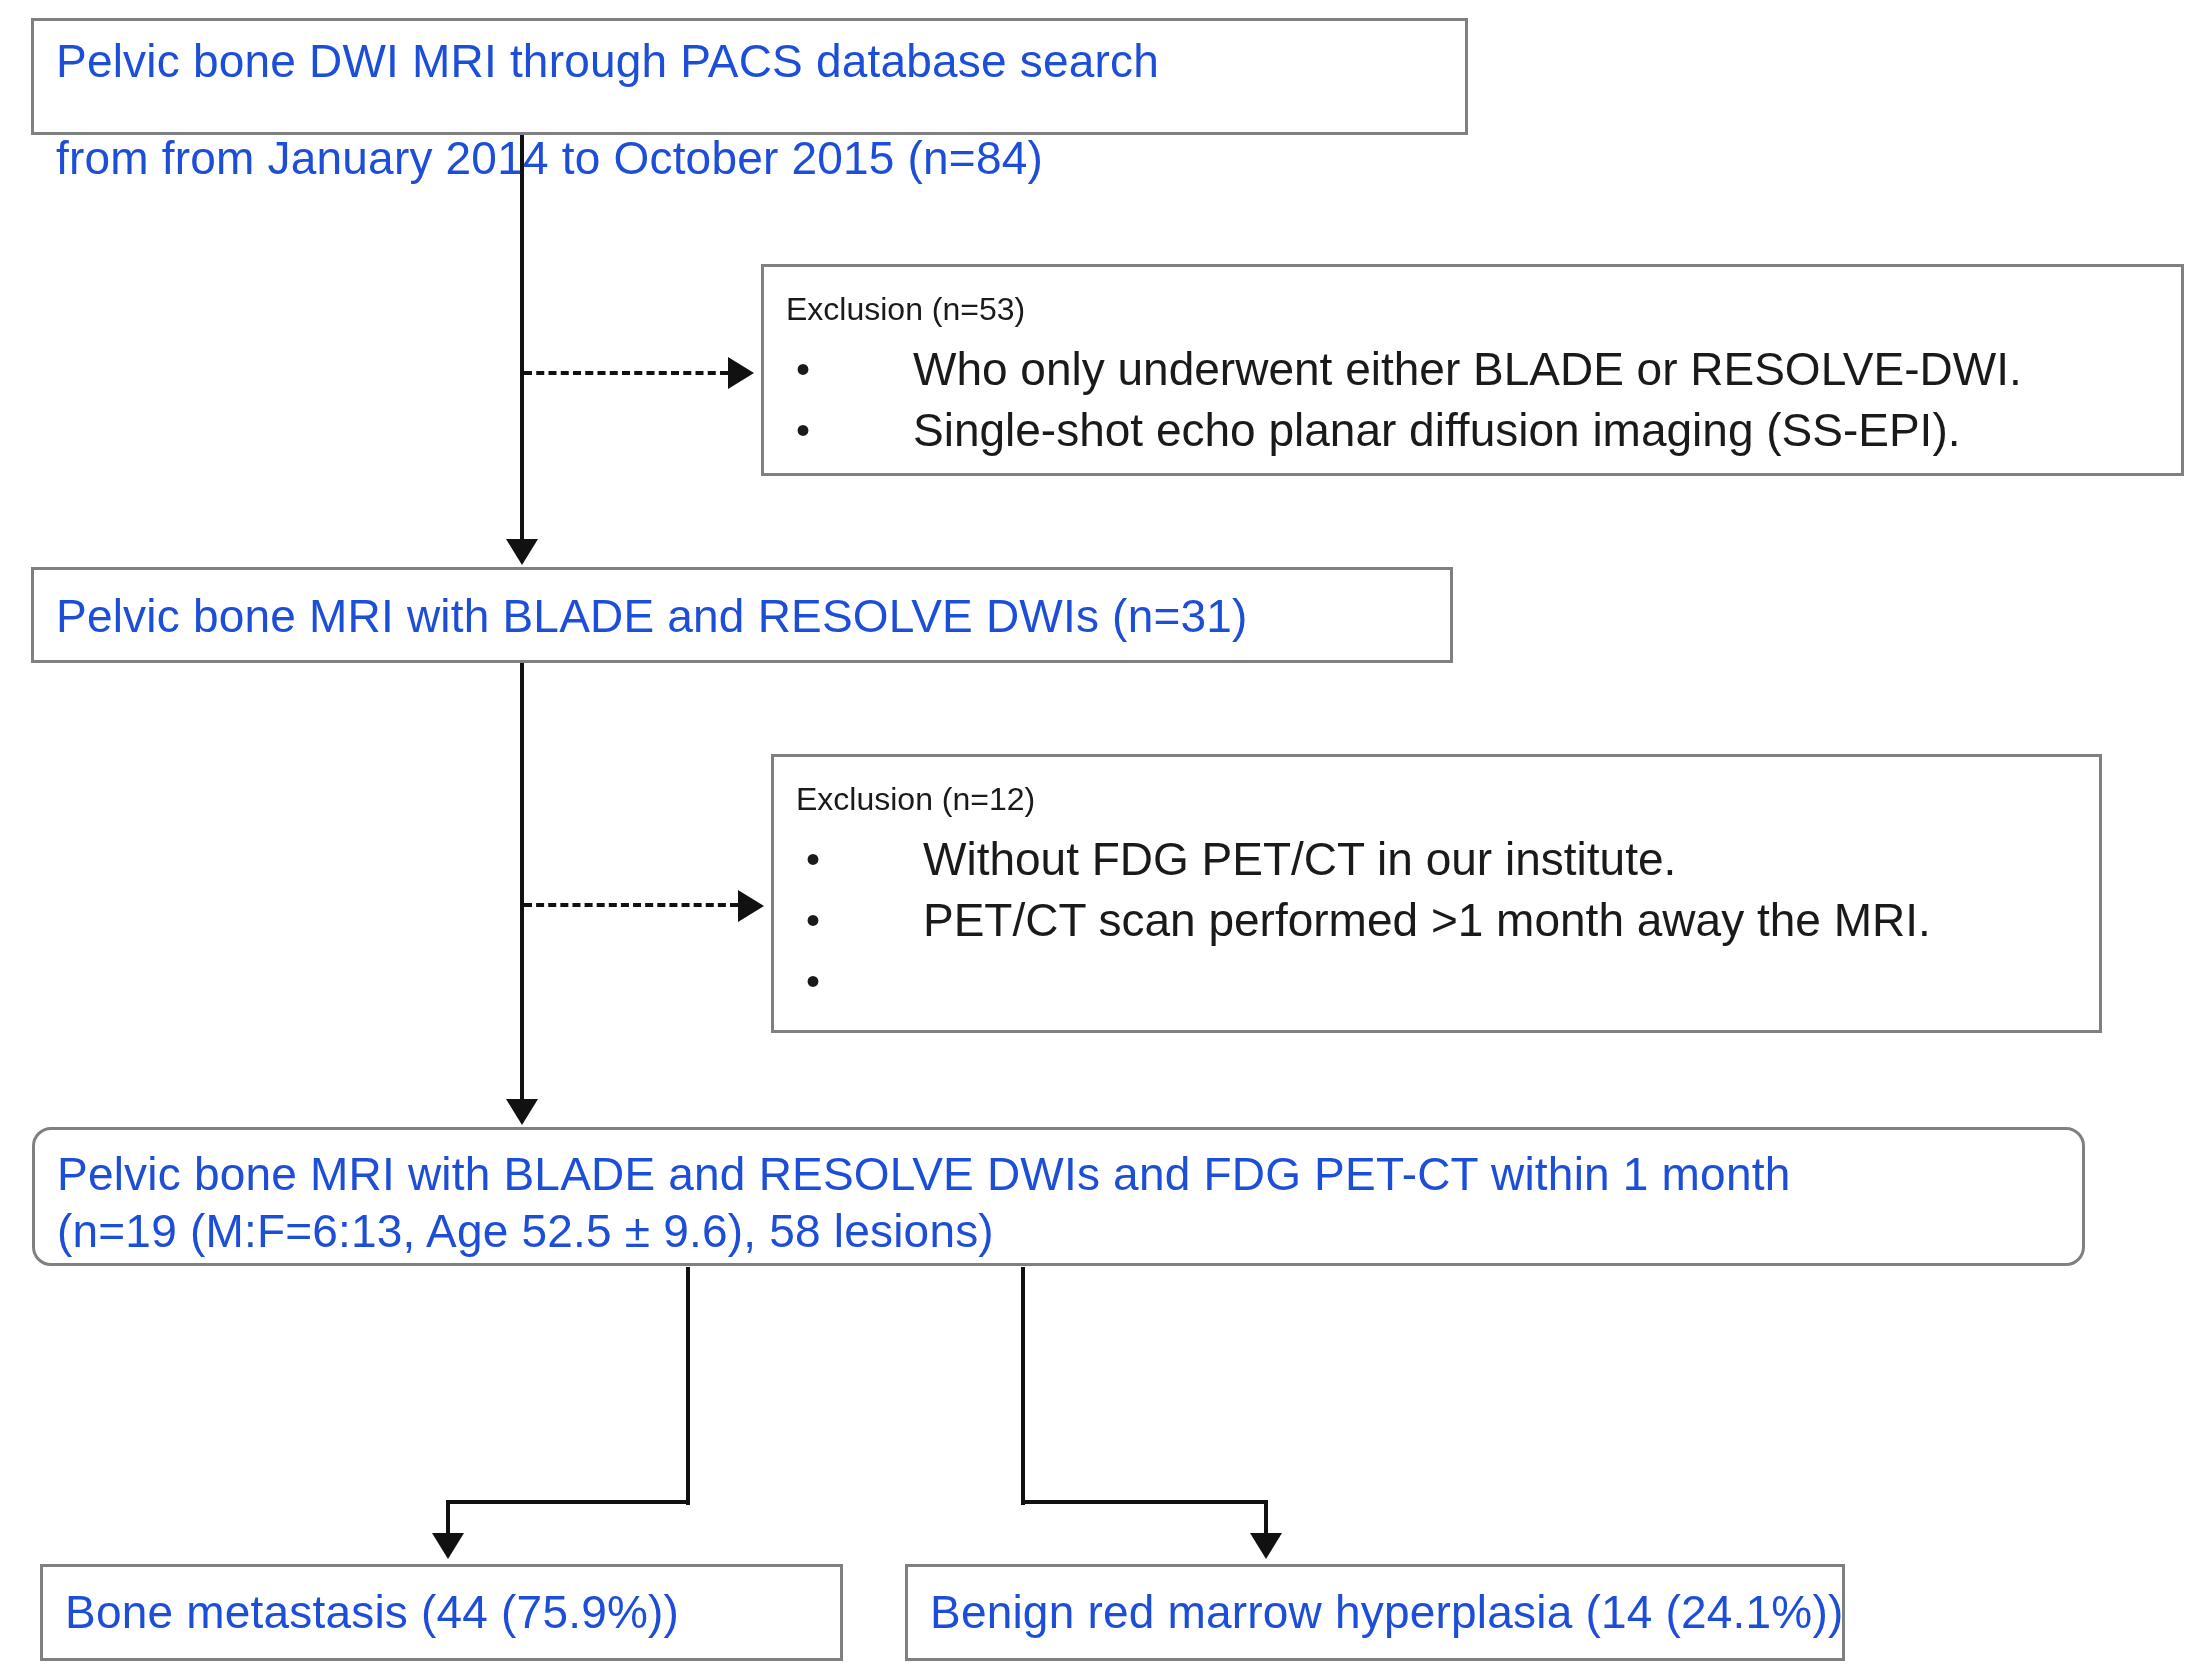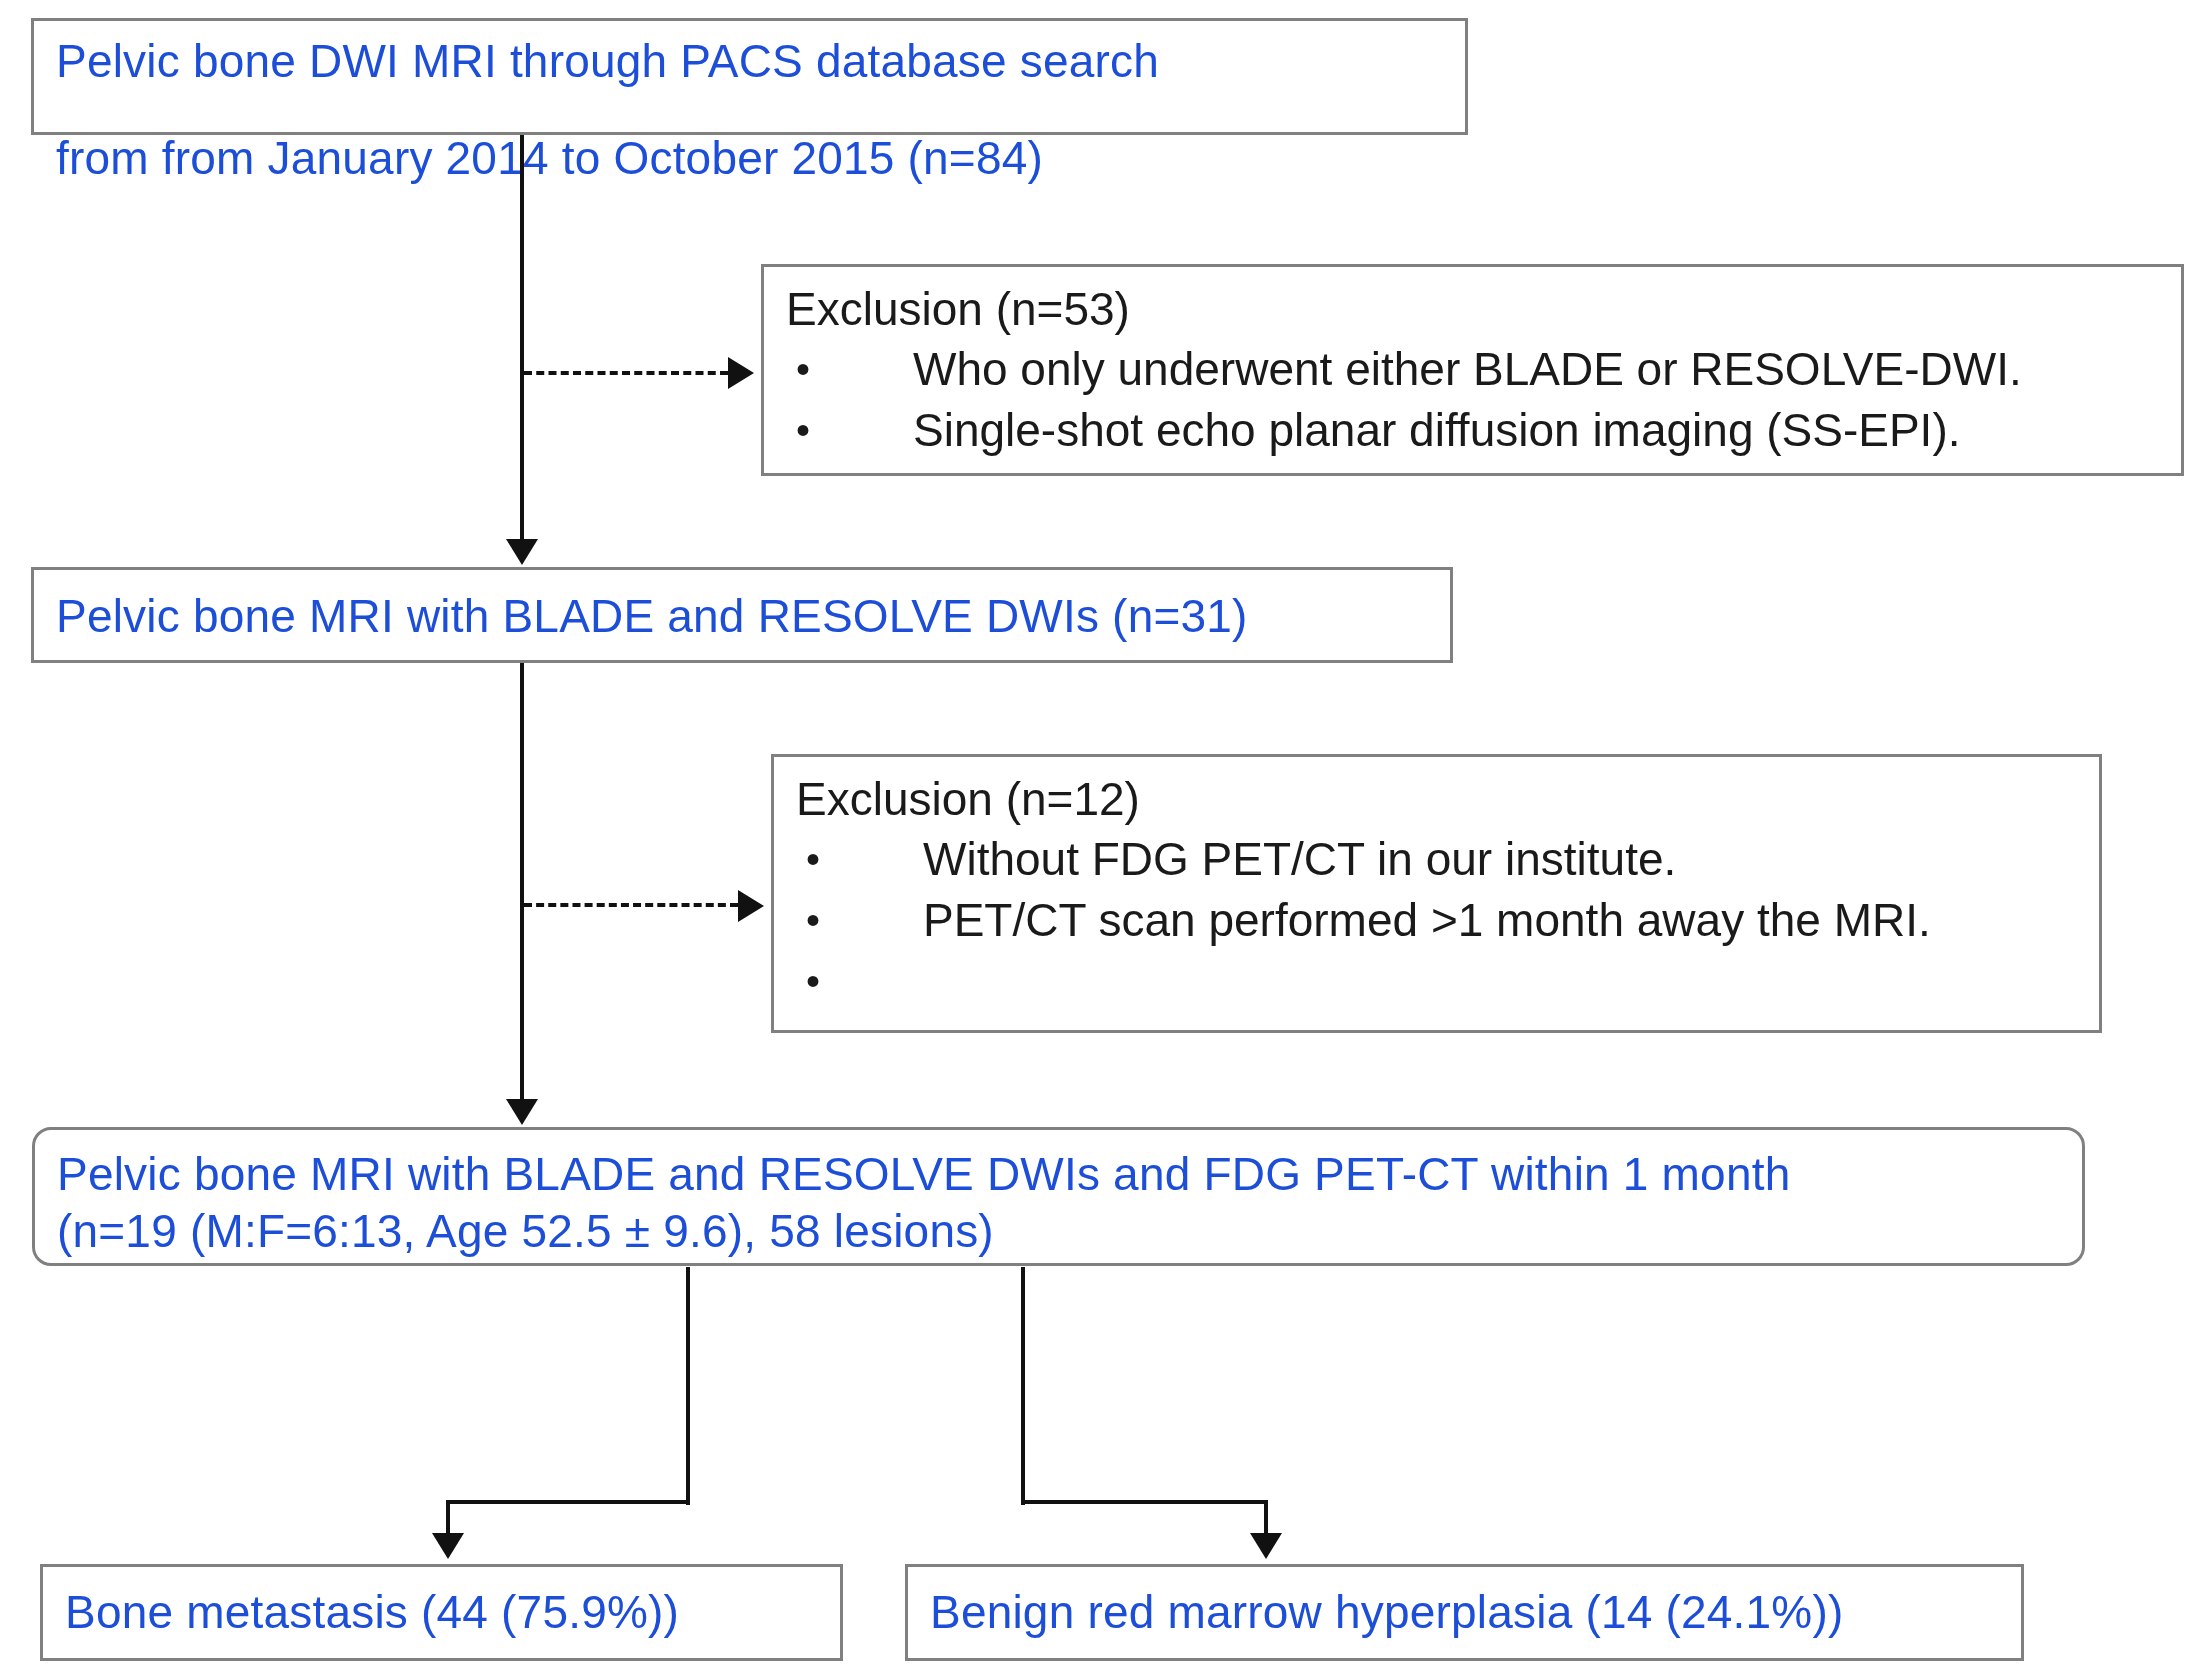--- a/index.html
+++ b/index.html
@@ -38,32 +38,32 @@
 
   #box-blade-resolve { left: 31px; top: 567px;  width: 1422px; height: 96px; }
   #box-blade-resolve .box-text { top: 18px; }
 
   #box-final        { left: 32px;  top: 1127px; width: 2053px; height: 139px; border-radius: 19px; }
   #box-final .box-text { top: 16px; }
 
   #box-metastasis   { left: 40px;  top: 1564px; width: 803px;  height: 97px; }
   #box-metastasis .box-text { top: 17px; }
 
-  #box-benign       { left: 905px; top: 1564px; width: 1119px; height: 97px; }
+  #box-benign       { left: 905px; top: 1564px; width: 940px; height: 97px; }
   #box-benign .box-text { top: 17px; }
 
   
   #box-exclusion-1  { left: 761px; top: 264px;  width: 1423px; height: 212px; }
   #box-exclusion-2  { left: 771px; top: 754px;  width: 1331px; height: 279px; }
 
   .excl-title {
     position: absolute;
     left: 22px;
     top: 14px;
-    font-size: 46px;
+    font-size: 32px;
     line-height: 57px;
     white-space: pre;
   }
   .excl-list {
     position: absolute;
     left: 22px;
     top: 72px;
     right: 8px;
   }
   .excl-item {

